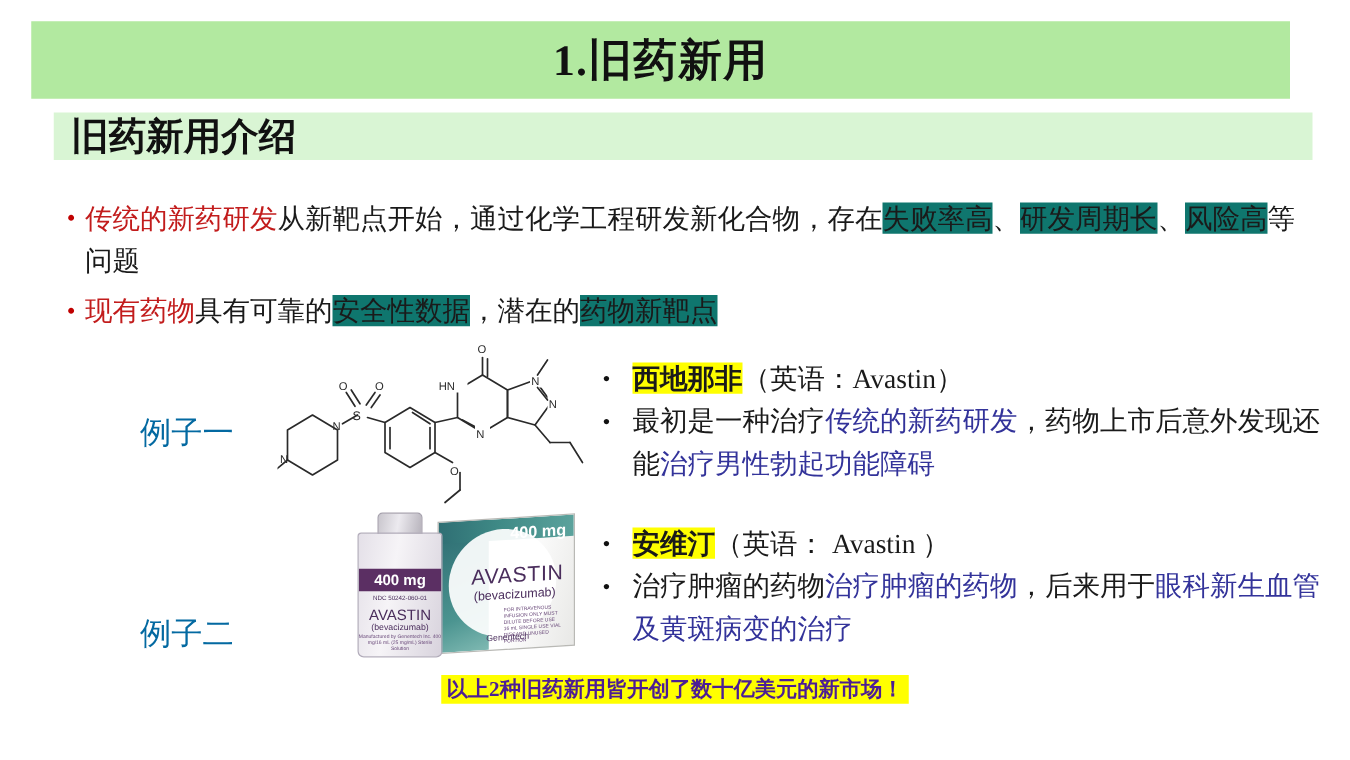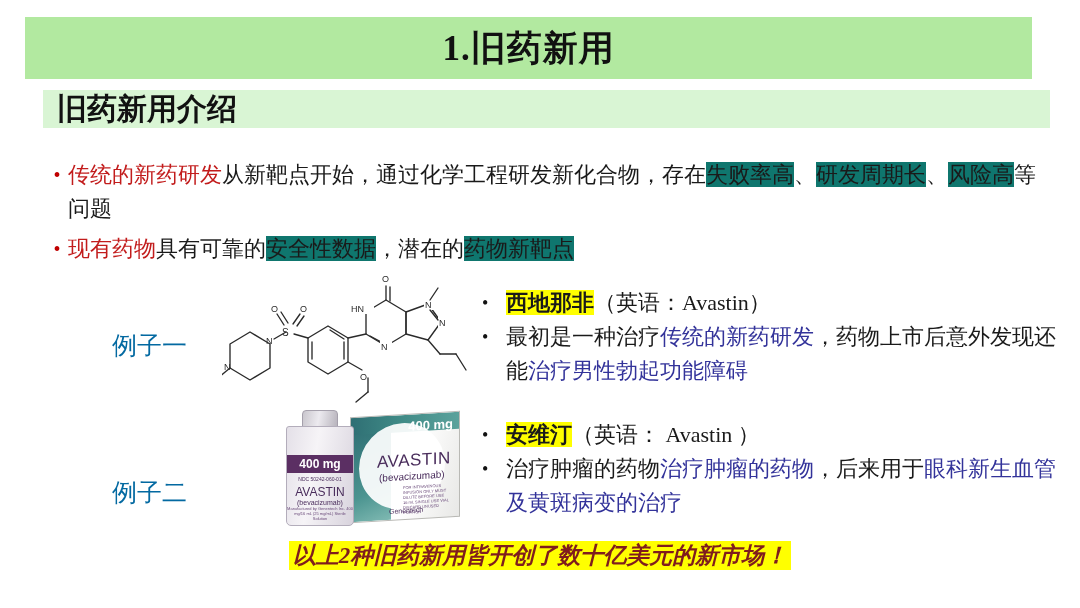--- a/index.html
+++ b/index.html
@@ -79,21 +79,21 @@
     flex: 1 1 auto;
   }
 
   
   .example-label {
     position: absolute;
     font-size: 25px;
     color: #0369a1;
   }
   .example-label.one { left: 112px; top: 329px; }
-  .example-label.two { left: 112px; top: 476px; font-family: Liberation Serif, serif; }
+  .example-label.two { left: 112px; top: 490px; font-family: Liberation Serif, serif; }
 
   .figure-sildenafil {
     position: absolute;
     left: 222px;
     top: 262px;
     width: 256px;
     height: 150px;
   }
   .figure-avastin {
     position: absolute;
@@ -131,26 +131,25 @@
 
   
   .conclusion {
     position: absolute;
     left: 0;
     top: 540px;
     width: 1080px;
     text-align: center;
   }
   .conclusion .ctext {
-    font-size: 23px;
+    font-size: 17px;
     font-weight: bold;
     background: #ffff00;
-    color: #7f1d1d;
+    color: #4c1d95;
     padding: 2px 4px;
-    font-style: italic;
   }
 
   
   .hl   { background: #0f766e; }
   .hlb  { background: #ffff00; font-weight: bold; }
   .red  { color: #c21c1c; margin-top: 48px; }
   .blue { color: #33339a; }
   .blk  { color: #1a1a1a; }
 
   

